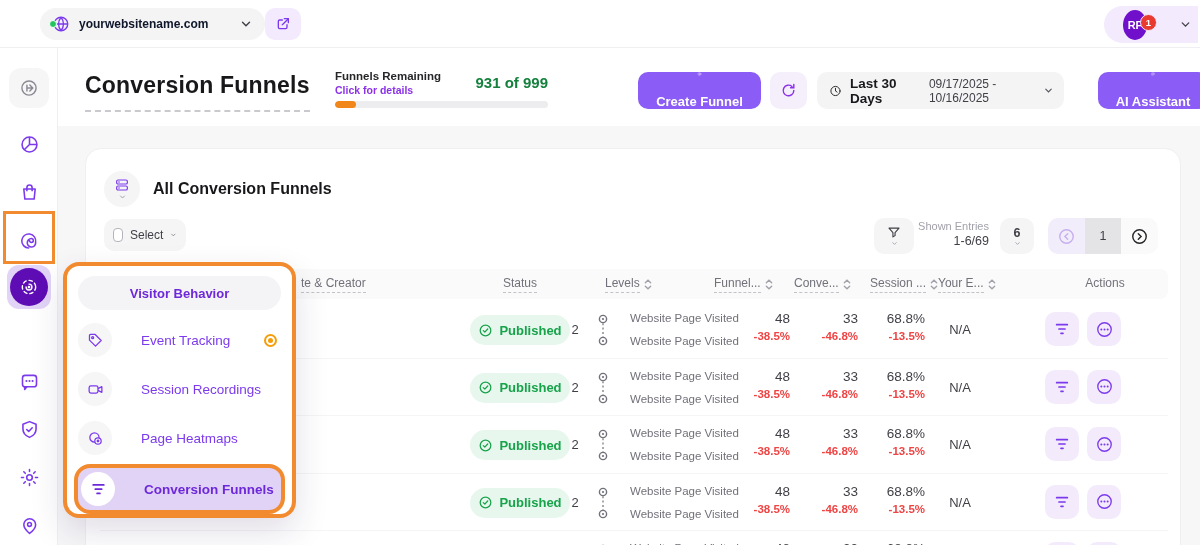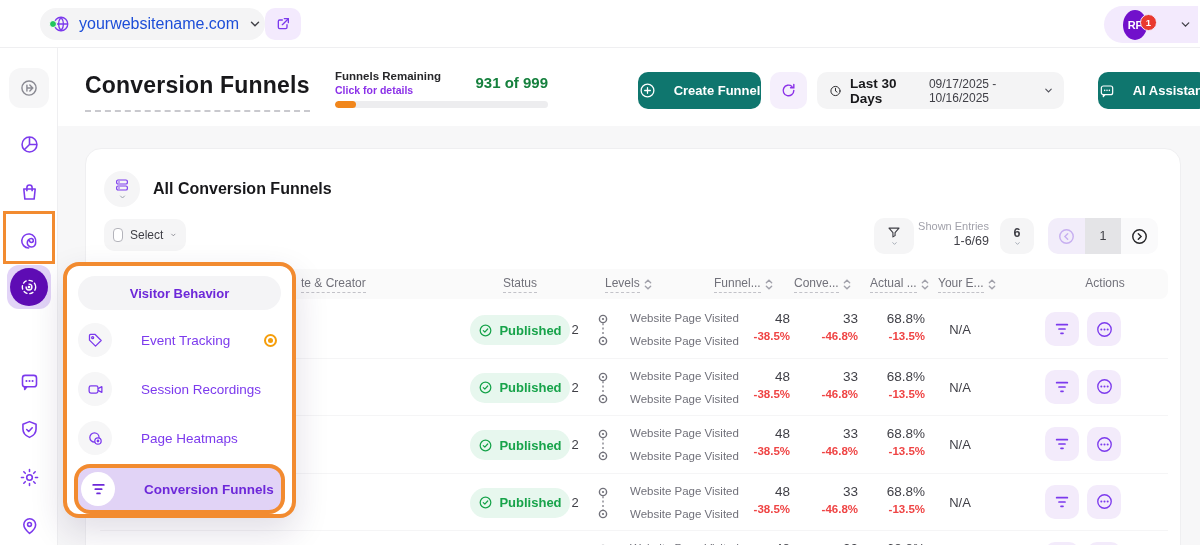--- a/index.html
+++ b/index.html
@@ -3,21 +3,21 @@
 <meta charset="utf-8">
 <style>
   * { margin:0; padding:0; box-sizing:border-box; }
   html,body { width:1200px; height:545px; overflow:hidden; }
   body { font-family:"Liberation Sans", sans-serif; color:#27272A; }
   #app { position:relative; width:1200px; height:545px; background:#F7F7F8; overflow:hidden; }
 
   
   .topbar { position:absolute; left:0; top:0; width:1200px; height:48px; background:#fff; border-bottom:1px solid #EFEFF1; z-index:4; }
   .domain-pill { position:absolute; left:40px; top:8px; height:32px; width:225px; background:#F4F4F5; border-radius:17px; display:flex; align-items:center; padding:0 12px; gap:9px; cursor:pointer; }
-  .domain-pill .txt { font-size:16px; font-weight:400; color:#1d4ed8; flex:1; }
+  .domain-pill .txt { font-size:12px; font-weight:700; color:#0f172a; flex:1; }
   .globe-wrap { position:relative; width:18px; height:18px; }
   .globe-wrap .gdot { position:absolute; left:-3px; top:5px; width:8px; height:8px; border-radius:50%; background:#22C55E; border:1.5px solid #fff; }
   .ext-btn { position:absolute; left:265px; top:8px; width:36px; height:32px; border-radius:10px; background:#F3EAFD; display:flex; align-items:center; justify-content:center; color:#7C3AED; cursor:pointer; }
   .user-pill { position:absolute; right:2px; top:6px; height:37px; width:94px; background:#F3EAFD; border-radius:19px 0 0 19px; display:flex; align-items:center; padding:0 6px 0 5px; gap:20px; cursor:pointer; }
   .avatar { position:relative; width:30px; height:30px; border-radius:50%; background:#7110CB; color:#fff; font-size:11px; font-weight:700; display:flex; align-items:center; justify-content:center; margin-left:14px; }
   .badge { position:absolute; right:-10px; top:4px; width:17px; height:17px; border-radius:50%; background:#E93A2F; color:#fff; font-size:9.5px; font-weight:700; display:flex; align-items:center; justify-content:center; border:1.5px solid #F3EAFD; }
   .user-pill .chev { margin-left:12px; color:#3F3F46; }
 
   
   .sidebar { position:absolute; left:0; top:48px; width:58px; height:497px; background:#fff; border-right:1px solid #EFEFF1; z-index:4; }
@@ -30,21 +30,21 @@
 
   
   .phead { position:absolute; left:58px; top:48px; width:1142px; height:78px; background:#fff; z-index:1; }
   .ptitle { position:absolute; left:27px; top:24px; font-size:23px; font-weight:800; color:#18181B; letter-spacing:.2px; border-bottom:2px dashed #C9C9CE; padding-bottom:11px; }
   .fr-block { position:absolute; left:277px; top:22px; width:213px; }
   .fr-label { font-size:11.5px; font-weight:700; color:#27272A; }
   .fr-link { font-size:10.5px; font-weight:600; color:#8B31E8; margin-top:2px; cursor:pointer; }
   .fr-value { position:absolute; right:0; top:4px; font-size:15px; font-weight:700; color:#15803d; }
   .fr-bar { position:absolute; left:0; top:31px; width:213px; height:7px; border-radius:4px; background:#EDEDEF; overflow:hidden; }
   .fr-fill { width:10%; height:100%; background:#F1861B; border-radius:4px; }
-  .btn-primary { position:absolute; top:24px; height:37px; border:none; border-radius:10px; background:#0f766e; color:#fff; font-family:inherit; font-size:13px; font-weight:700; display:flex; align-items:center; justify-content:center; gap:18px; cursor:pointer; }
+  .btn-primary { position:absolute; top:24px; height:37px; border:none; border-radius:10px; background:#8b5cf6; color:#fff; font-family:inherit; font-size:13px; font-weight:700; display:flex; align-items:center; justify-content:center; gap:18px; cursor:pointer;flex-direction:column; }
   .refresh-btn { position:absolute; left:712px; top:24px; width:37px; height:37px; border-radius:10px; background:#F5EFFC; color:#8B31E8; display:flex; align-items:center; justify-content:center; cursor:pointer; }
   .date-pill { position:absolute; left:759px; top:24px; width:247px; height:37px; border-radius:10px; background:#F4F4F5; display:flex; align-items:center; padding:0 10px 0 12px; gap:8px; cursor:pointer; }
   .date-pill .lbl { font-size:13.5px; font-weight:700; color:#18181B; }
   .date-pill .rng { font-size:12px; color:#3F3F46; margin-left:4px; }
 
   
   .card { position:absolute; left:85px; top:148px; width:1096px; height:440px; background:#fff; border:1px solid #EFEFF1; border-radius:16px; z-index:1; overflow:hidden; }
   .db-circ { position:absolute; left:18px; top:22px; width:36px; height:36px; border-radius:50%; background:#F5F5F6; color:#7C3AED; display:flex; flex-direction:column; align-items:center; justify-content:center; cursor:pointer; }
   .card-title { position:absolute; left:67px; top:31px; font-size:16px; font-weight:700; color:#18181B; }
   .select-pill { position:absolute; left:18px; top:70px; height:32px; width:82px; border-radius:10px; background:#F5F5F6; display:flex; align-items:center; padding:0 9px; gap:7px; cursor:pointer; }
@@ -333,21 +333,21 @@
         <span class="sorter">
             <svg width="8" height="5" viewBox="0 0 24 14" fill="none" stroke="currentColor" stroke-width="4" stroke-linecap="round">
               <path d="M4 11l8-8 8 8"></path>
             </svg>
             <svg width="8" height="5" viewBox="0 0 24 14" fill="none" stroke="currentColor" stroke-width="4" stroke-linecap="round">
               <path d="M4 3l8 8 8-8"></path>
             </svg>
           </span>
       </div>
       <div class="hcell" style="left:770px;">
-          <span class="u">Actual ...</span>
+          <span class="u">Session ...</span>
         <span class="sorter">
             <svg width="8" height="5" viewBox="0 0 24 14" fill="none" stroke="currentColor" stroke-width="4" stroke-linecap="round">
               <path d="M4 11l8-8 8 8"></path>
             </svg>
             <svg width="8" height="5" viewBox="0 0 24 14" fill="none" stroke="currentColor" stroke-width="4" stroke-linecap="round">
               <path d="M4 3l8 8 8-8"></path>
             </svg>
           </span>
       </div>
       <div class="hcell" style="left:838px;">

